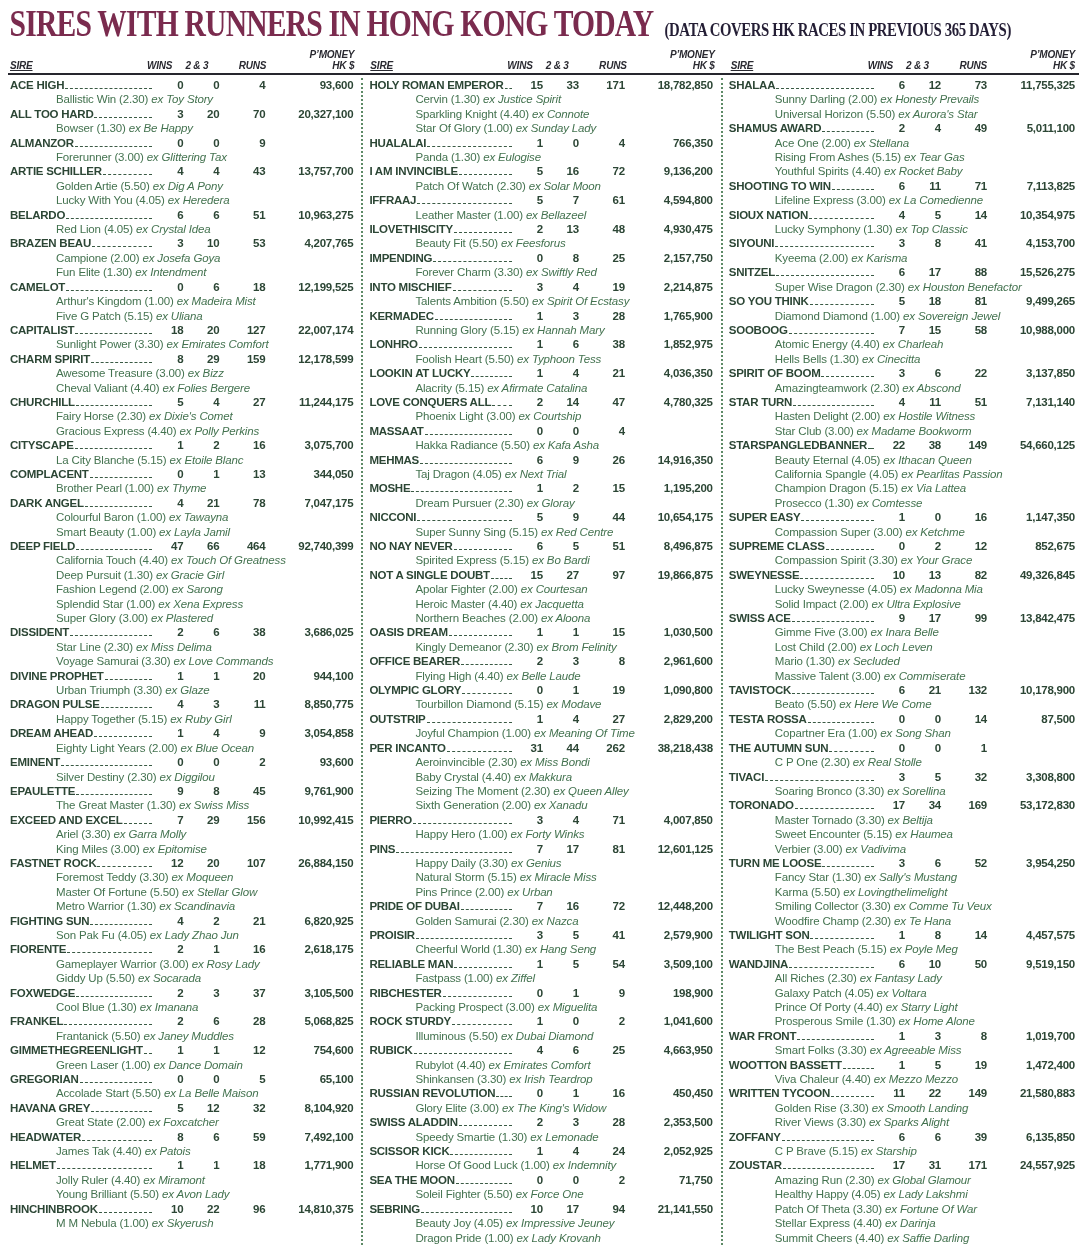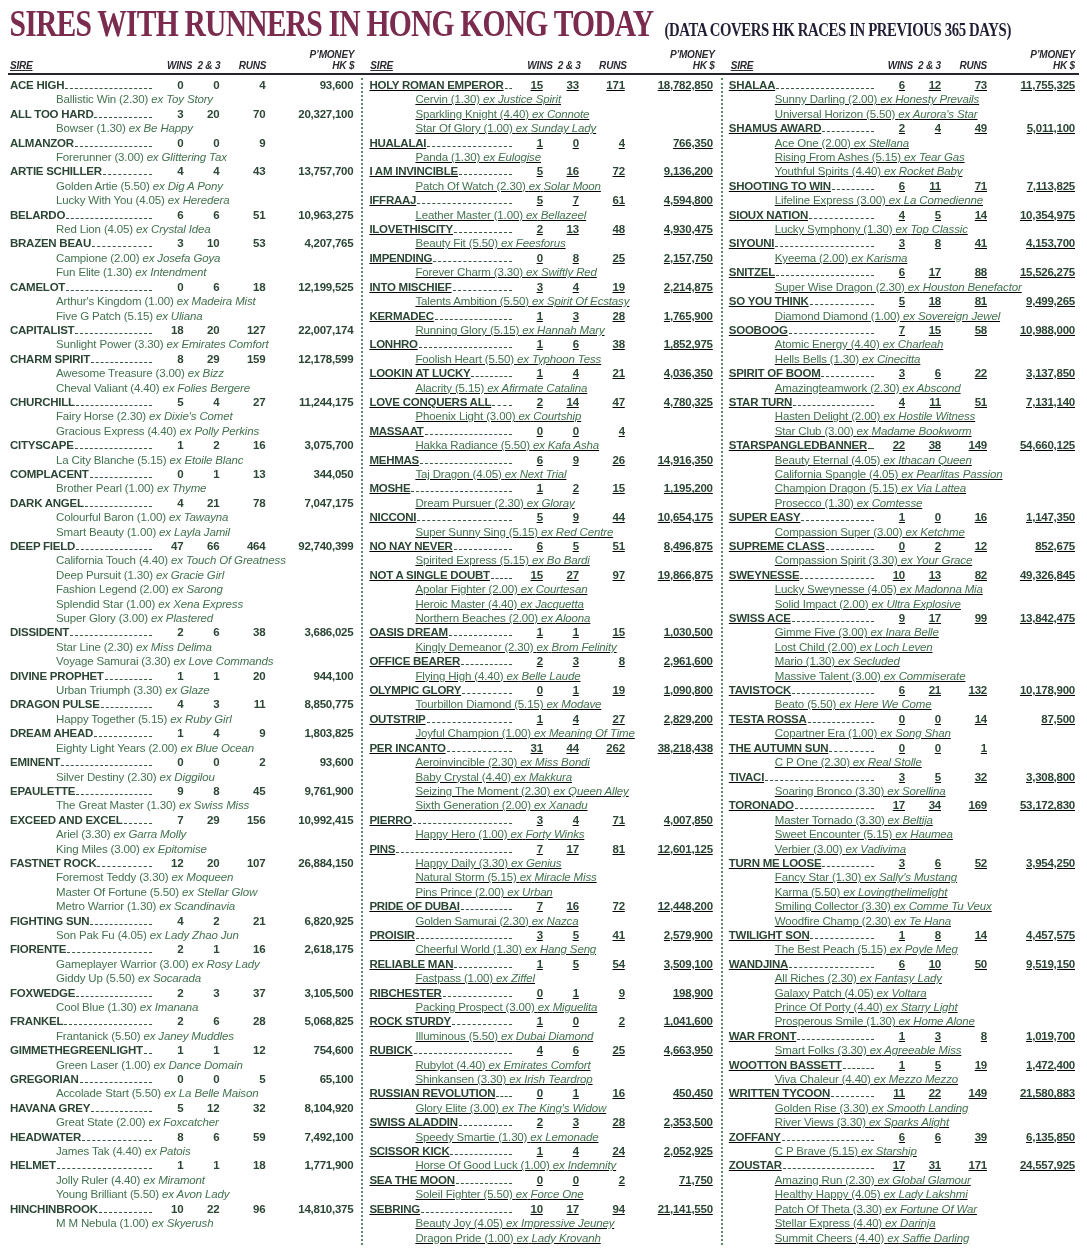--- a/index.html
+++ b/index.html
@@ -12,29 +12,29 @@
             display:flex;align-items:baseline;gap:14px;padding:2px 0 0 2px;}
   .title{font-family:"Liberation Serif",serif;font-weight:bold;font-size:37px;
          color:#7a2b4e;letter-spacing:-1px;line-height:40px;}
   .subtitle{font-family:"Liberation Serif",serif;font-weight:bold;font-size:18.5px;
             color:#241e35;letter-spacing:-0.5px;}
 
   
   .cols,.head-row{display:flex;}
   .col,.head-col{width:351px;padding:0 4px 0 2px;}
   .col + .col,.head-col + .head-col{margin-left:4px;padding-left:6px;}
-  .col + .col{border-left:2px dotted #5d8a66;text-decoration:underline;}
+  .col + .col{border-left:2px dotted #5d8a66;}
   .head-col + .head-col{border-left:2px solid transparent;}
 
   .head-row{margin-top:6px;}
   .head-col{display:flex;align-items:flex-end;font-style:italic;font-weight:bold;
             font-size:10px;color:#2a2a31;letter-spacing:-0.2px;white-space:nowrap;}
   .head-sire{flex:1 1 auto;text-align:left;text-decoration:underline;}
   .hc{text-align:right;}
-  .hc-wins{width:30px;}.hc-p23{width:28px;}.hc-runs{width:46px;}
+  .hc-wins{width:30px;}.hc-p23{width:36px;}.hc-runs{width:58px;}
   .hc-money{width:88px;text-align:right;line-height:10.5px;font-style:italic;}
   .header-rule{border-top:2.5px solid #26262e;margin:2px 0 3px 0;height:0;}
 
   
   .sire-row{display:flex;align-items:baseline;font-weight:bold;font-size:11.5px;
             color:#2c4635;line-height:14.4px;letter-spacing:-0.25px;white-space:nowrap;}
   .sire-name{flex:0 0 auto;}
   .leader{flex:1 1 auto;min-width:6px;border-bottom:1.4px dashed #3a5a44;
           margin:0 1px 2px 1px;}
   .num{text-align:right;flex:0 0 auto;}
@@ -411,21 +411,21 @@
   </div>
 </div>
 
   <div class="sire-block">
     <div class="sire-row">
       <span class="sire-name">DREAM AHEAD</span>
       <span class="leader"></span>
       <span class="num c-wins">1</span>
       <span class="num c-p23">4</span>
       <span class="num c-runs">9</span>
-      <span class="num c-money">1,803,825</span>
+      <span class="num c-money">3,054,858</span>
     </div>
 
   <div class="progeny">
     <span class="runner">Eighty Light Years (2.00)</span>
     <span class="exwrap"><span class="exword">ex</span> <span class="mare">Blue Ocean</span></span>
   </div>
 </div>
 
   <div class="sire-block">
     <div class="sire-row">

